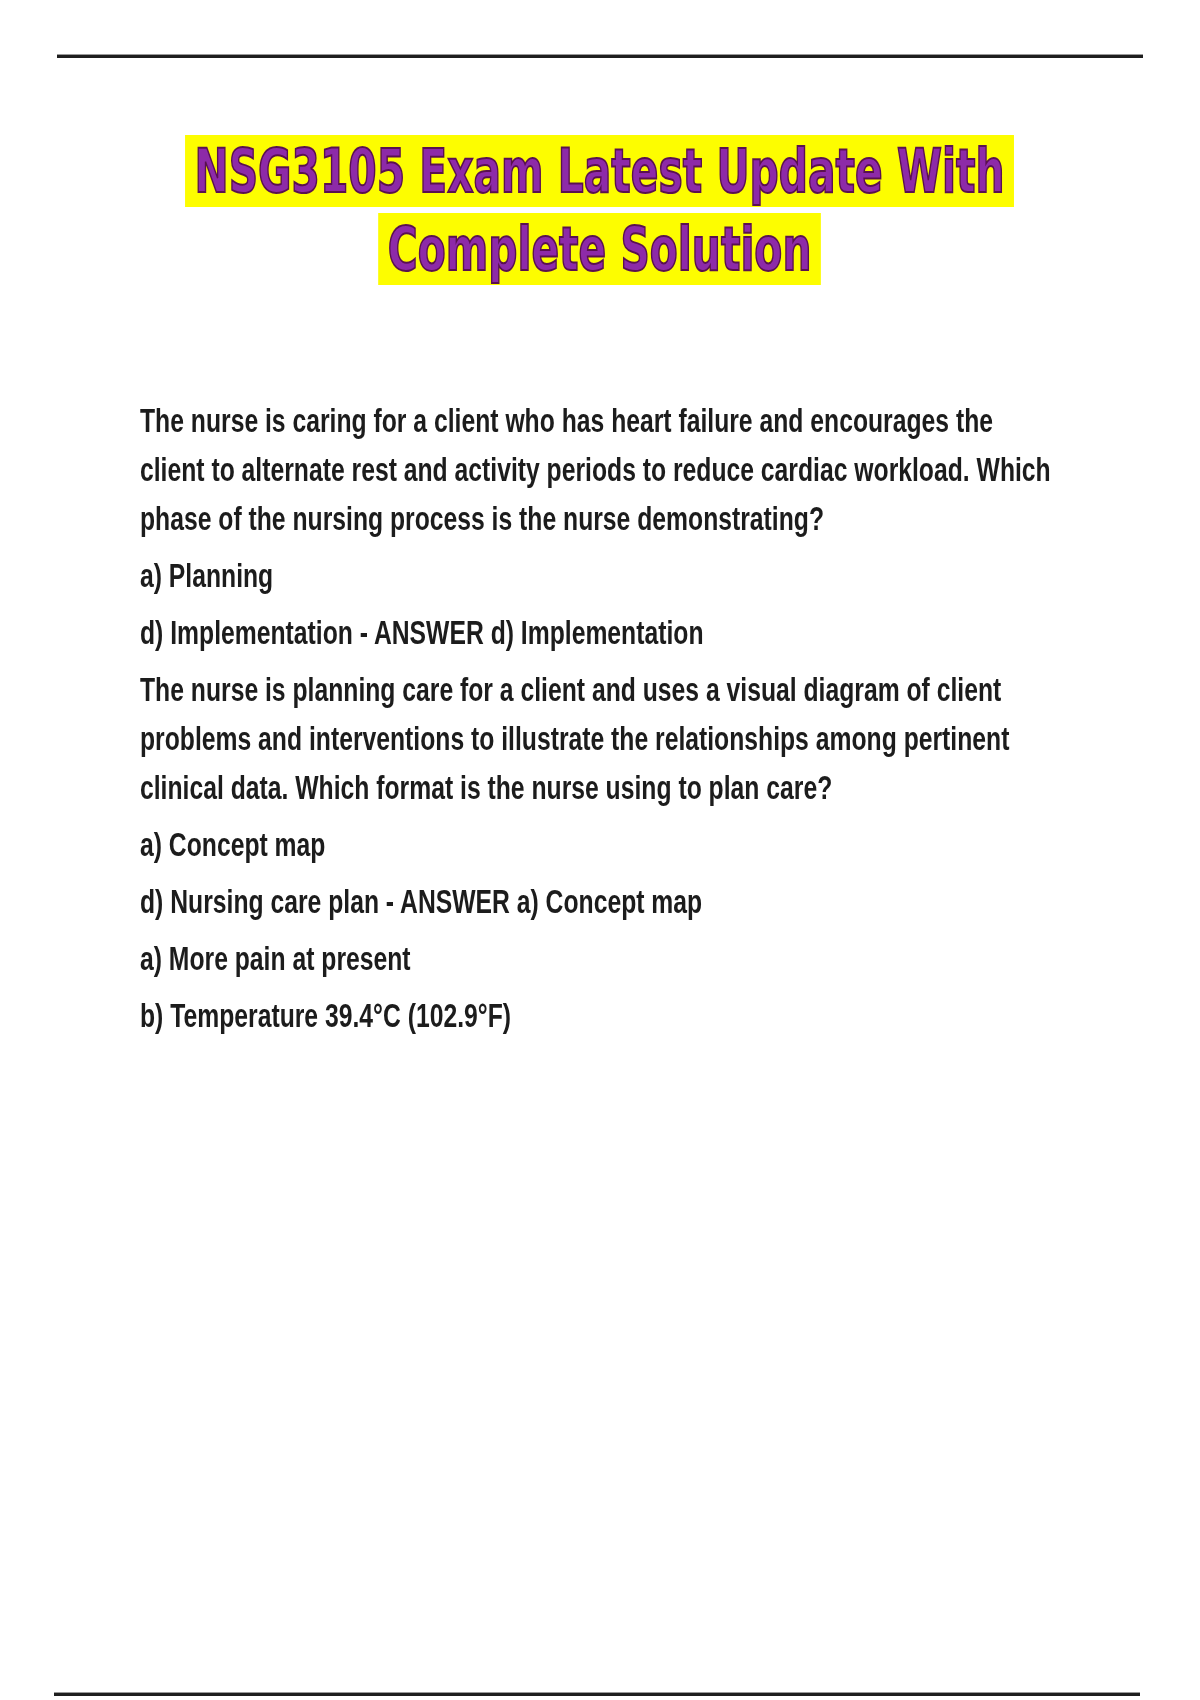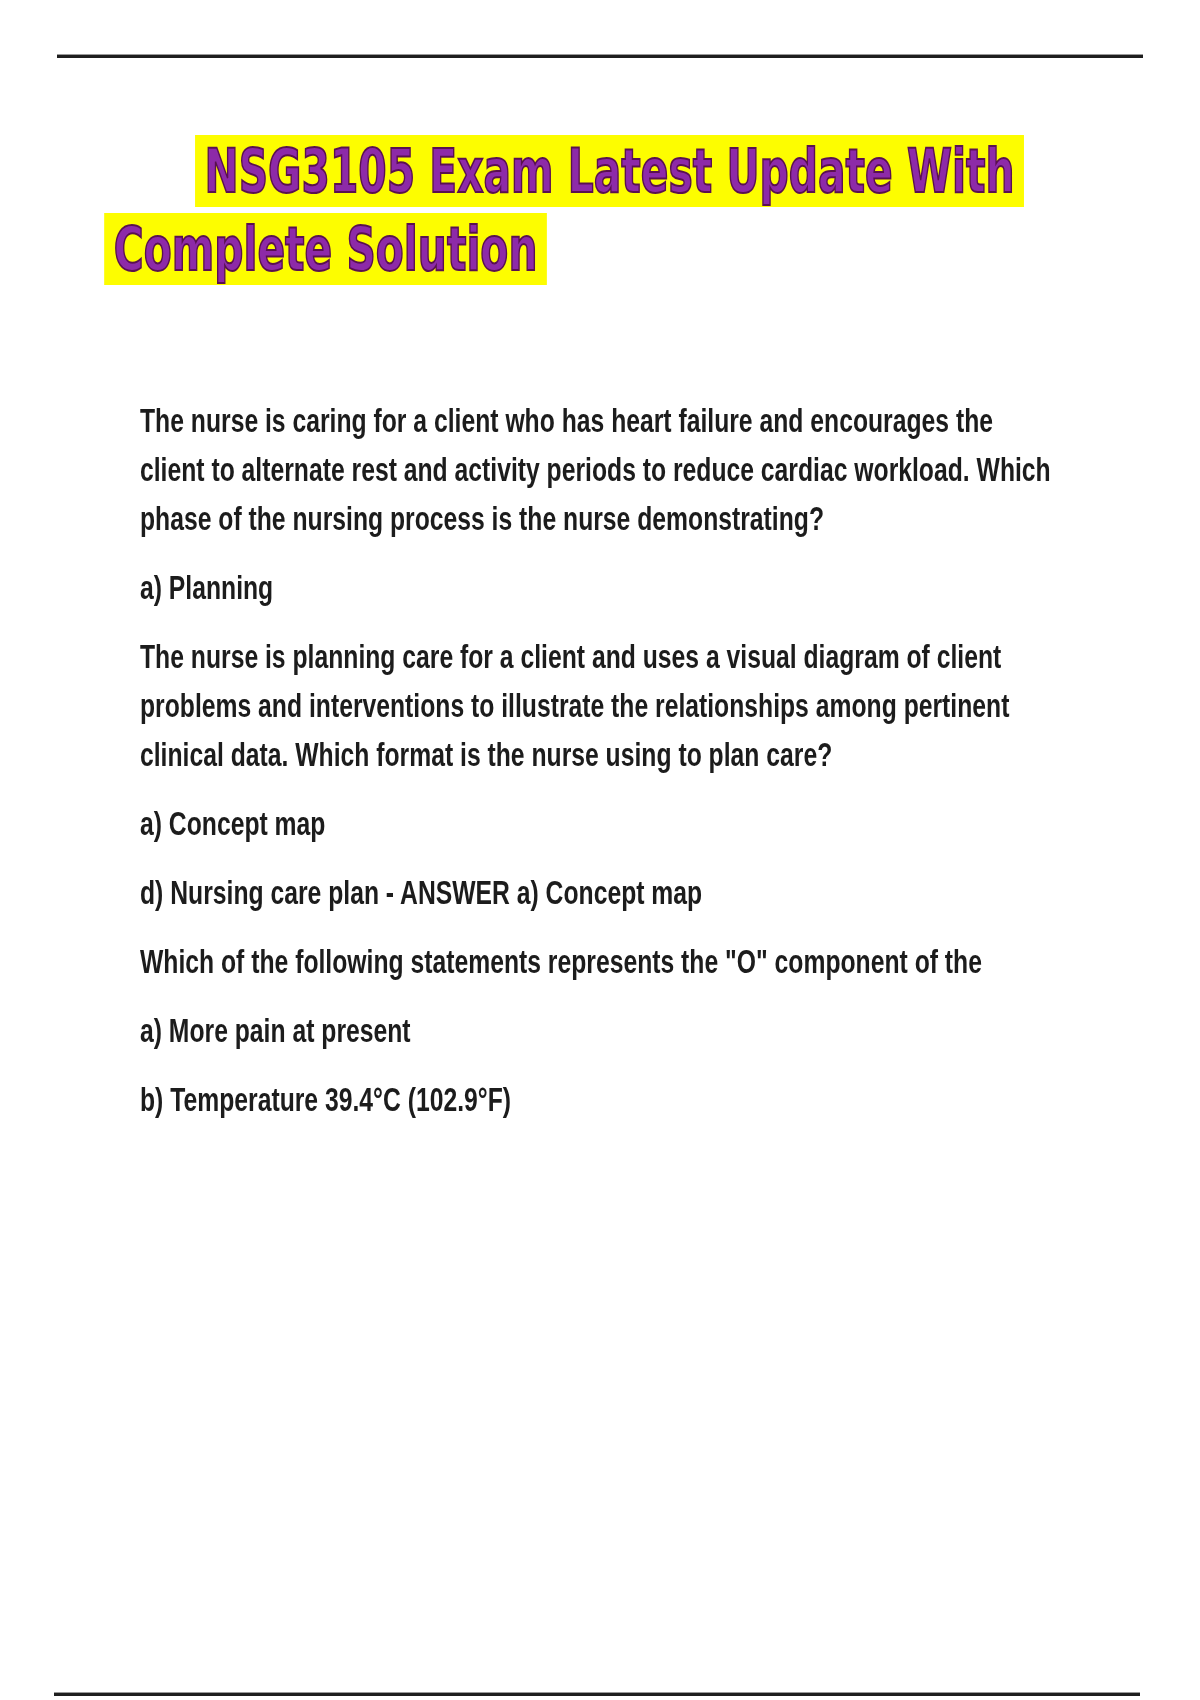--- a/index.html
+++ b/index.html
@@ -24,21 +24,21 @@
   .rule-bottom { left: 54px; top: 1693px; width: 1086px; }
 
   .title-wrap {
     position: absolute;
     left: 0; top: 135px;
     width: 1200px;
     text-align: center;
   }
   .title-line {
     display: flex;
-    justify-content: flex-start;
+    justify-content: center;
     margin-bottom: 6px;
   }
   .title-text {
     display: inline-block;
     transform: scaleX(0.68);
     transform-origin: center top;
     background: #fdfd00;
     color: #8d2aa8;
     -webkit-text-stroke: 2px #5a1050;
     font-family: "DejaVu Sans", sans-serif;
@@ -50,21 +50,21 @@
     letter-spacing: 0px;
   }
 
   .content {
     position: absolute;
     left: 140px;
     top: 396px;
     width: 900px;
   }
   .block { margin: 0; }
-  .block + .block { margin-top: 20px; }
+  .block + .block { margin-top: 8px; }
   .line {
     line-height: 49px;
     height: 49px;
     white-space: nowrap;
   }
   .line-text {
     display: inline-block;
     transform: scaleX(0.727);
     transform-origin: left center;
     font-family: "Liberation Sans", sans-serif;
@@ -90,33 +90,35 @@
 
 <div class="content">
     <div class="block question">
       <div class="line"><span class="line-text">The nurse is caring for a client who has heart failure and encourages the</span></div>
       <div class="line"><span class="line-text">client to alternate rest and activity periods to reduce cardiac workload. Which</span></div>
       <div class="line"><span class="line-text">phase of the nursing process is the nurse demonstrating?</span></div>
     </div>
     <div class="block option">
       <div class="line"><span class="line-text">a) Planning</span></div>
     </div>
+    <div class="block option">
+      <div class="line"><span class="line-text">d) Implementation - ANSWER d) Implementation</span></div>
+    </div>
     <div class="block question">
       <div class="line"><span class="line-text">The nurse is planning care for a client and uses a visual diagram of client</span></div>
       <div class="line"><span class="line-text">problems and interventions to illustrate the relationships among pertinent</span></div>
       <div class="line"><span class="line-text">clinical data. Which format is the nurse using to plan care?</span></div>
     </div>
     <div class="block option">
       <div class="line"><span class="line-text">a) Concept map</span></div>
     </div>
     <div class="block option">
       <div class="line"><span class="line-text">d) Nursing care plan - ANSWER a) Concept map</span></div>
     </div>
     <div class="block question">
-      <div class="line"><span class="line-text">Which of the following statements represents the "O" component of the</span></div>
     </div>
     <div class="block option">
       <div class="line"><span class="line-text">a) More pain at present</span></div>
     </div>
     <div class="block option">
       <div class="line"><span class="line-text">b) Temperature 39.4°C (102.9°F)</span></div>
     </div>
   </div>
 
 <div class="rule rule-bottom"></div>

